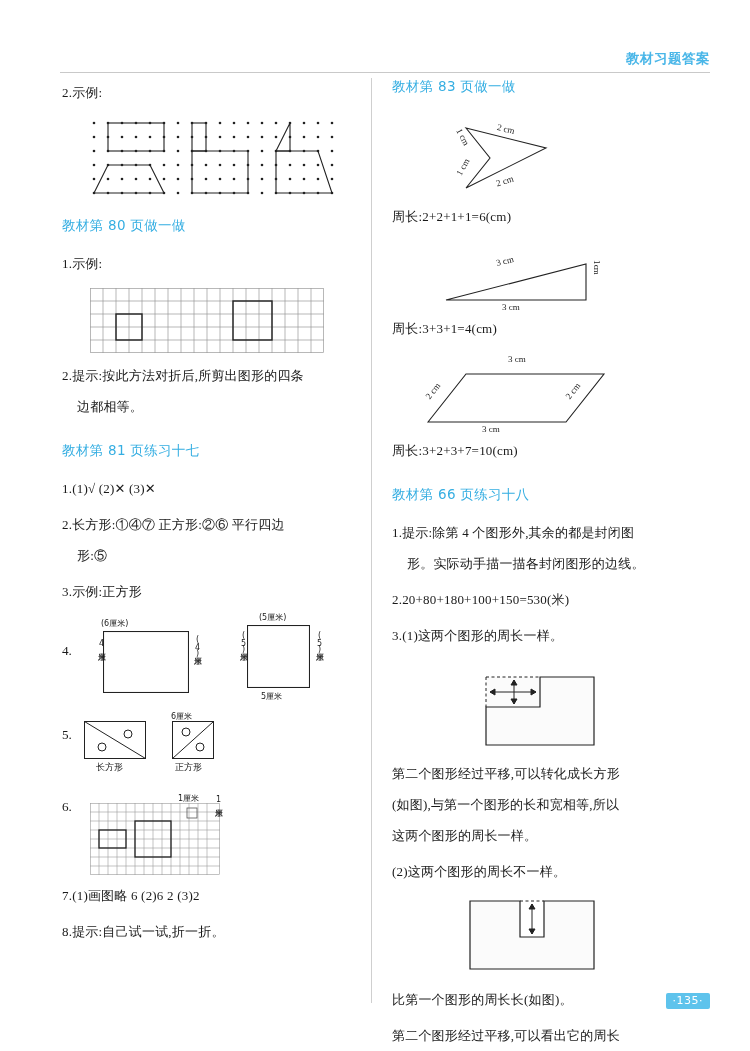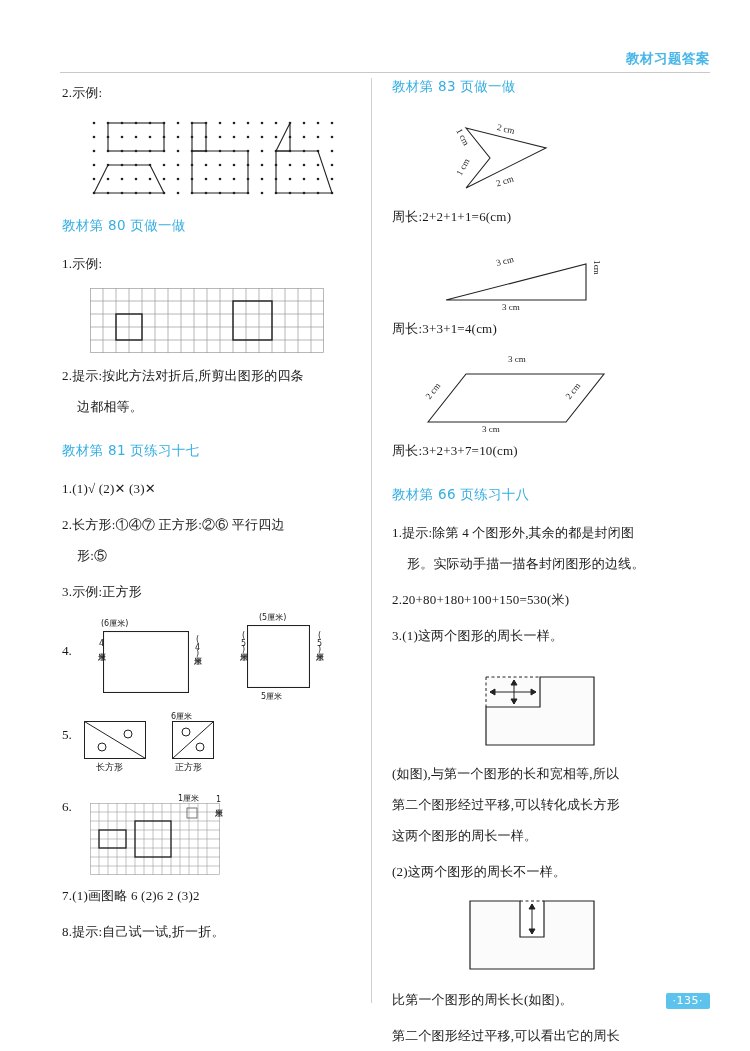--- a/index.html
+++ b/index.html
@@ -427,22 +427,22 @@
           <path d="M36 35 L82 35"></path>
           <path d="M36 35 l5 -3 v6 z" fill="#222"></path>
           <path d="M82 35 l-5 -3 v6 z" fill="#222"></path>
           <path d="M60 23 L60 47"></path>
           <path d="M60 23 l-3 5 h6 z" fill="#222"></path>
           <path d="M60 47 l-3 -5 h6 z" fill="#222"></path>
         </g>
       </svg>
     </div>
 
+    <div class="para tight nowrap">第二个图形经过平移,可以转化成长方形</div>
     <div class="para tight nowrap">(如图),与第一个图形的长和宽相等,所以</div>
-    <div class="para tight nowrap">第二个图形经过平移,可以转化成长方形</div>
     <div class="para">这两个图形的周长一样。</div>
     <div class="para">(2)这两个图形的周长不一样。</div>
 
     <div class="fig" style="height:86px; margin:2px 0 6px 0;">
       <svg width="170" height="82" viewBox="0 0 170 82" style="position:absolute; left:70px; top:0;">
         <path d="M8 8 L58 8 L58 44 L82 44 L82 8 L132 8 L132 76 L8 76 Z" fill="#fbfbfb" stroke="none"></path>
         <g class="shape-line" stroke-width="1.2">
           <path d="M8 8 L58 8 L58 44 L82 44 L82 8 L132 8 L132 76 L8 76 Z"></path>
         </g>
         <g stroke="#222" stroke-width="1" fill="none" stroke-dasharray="3,2.5">

